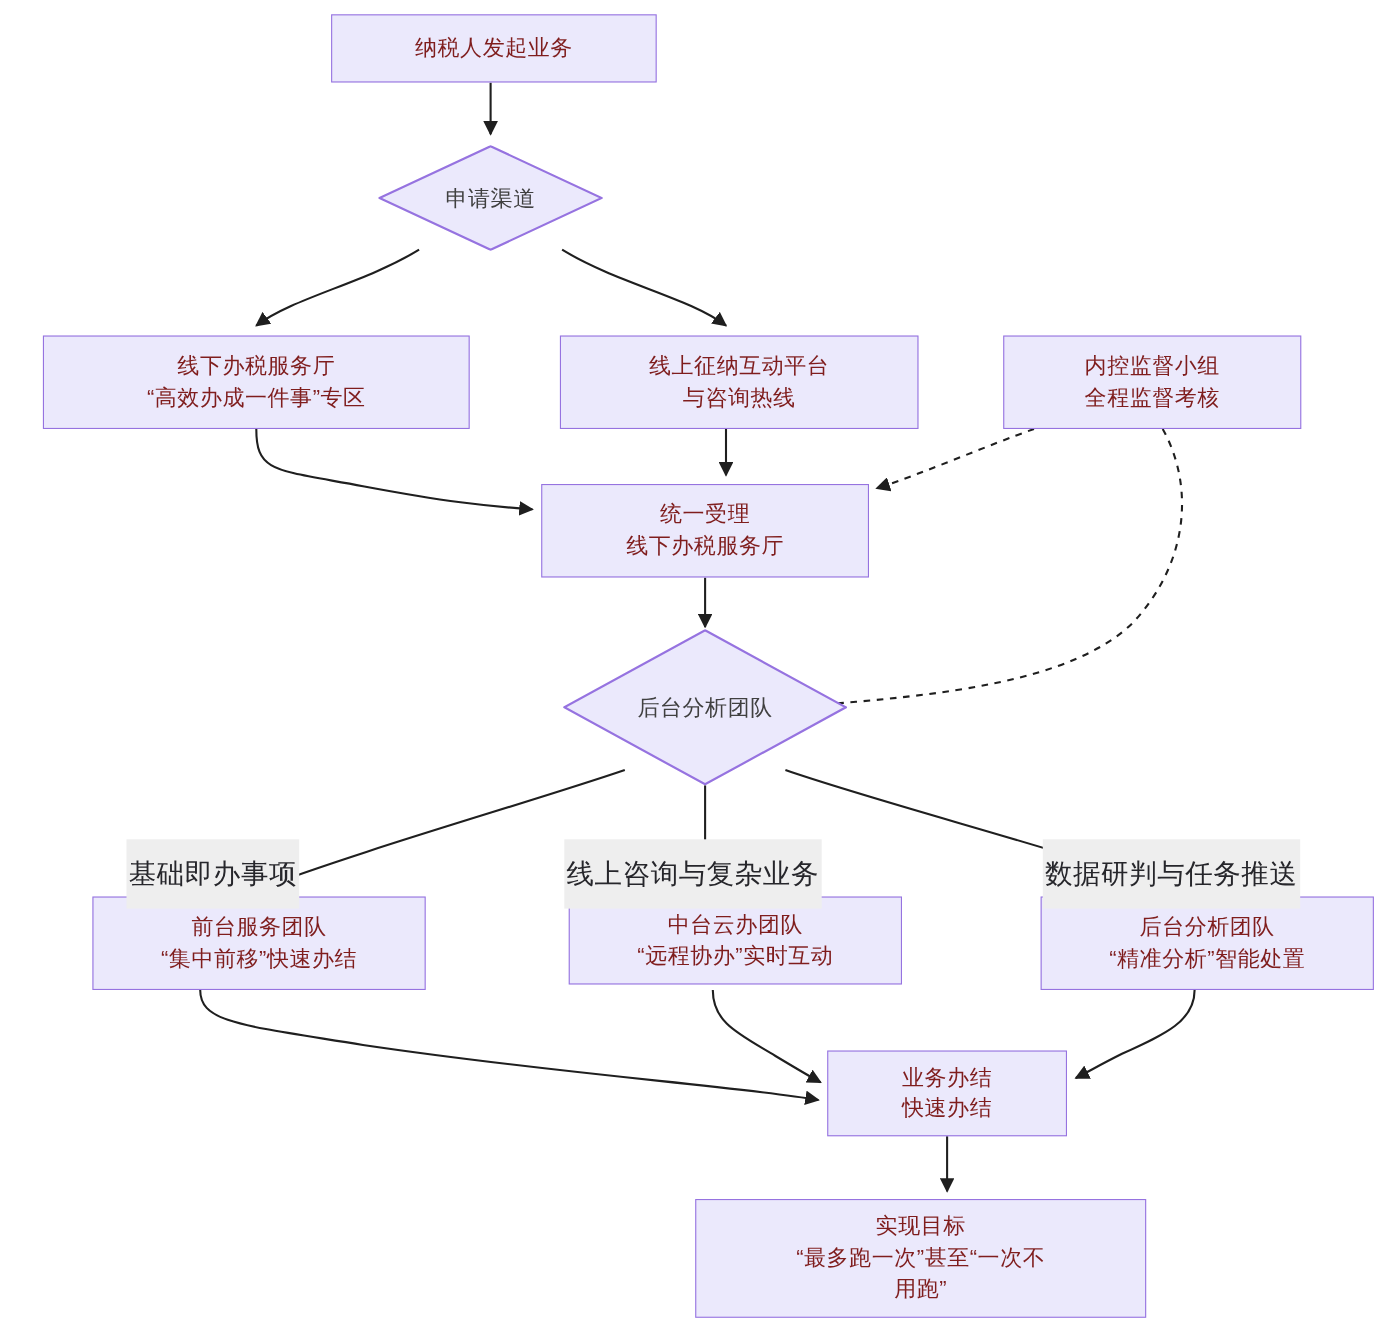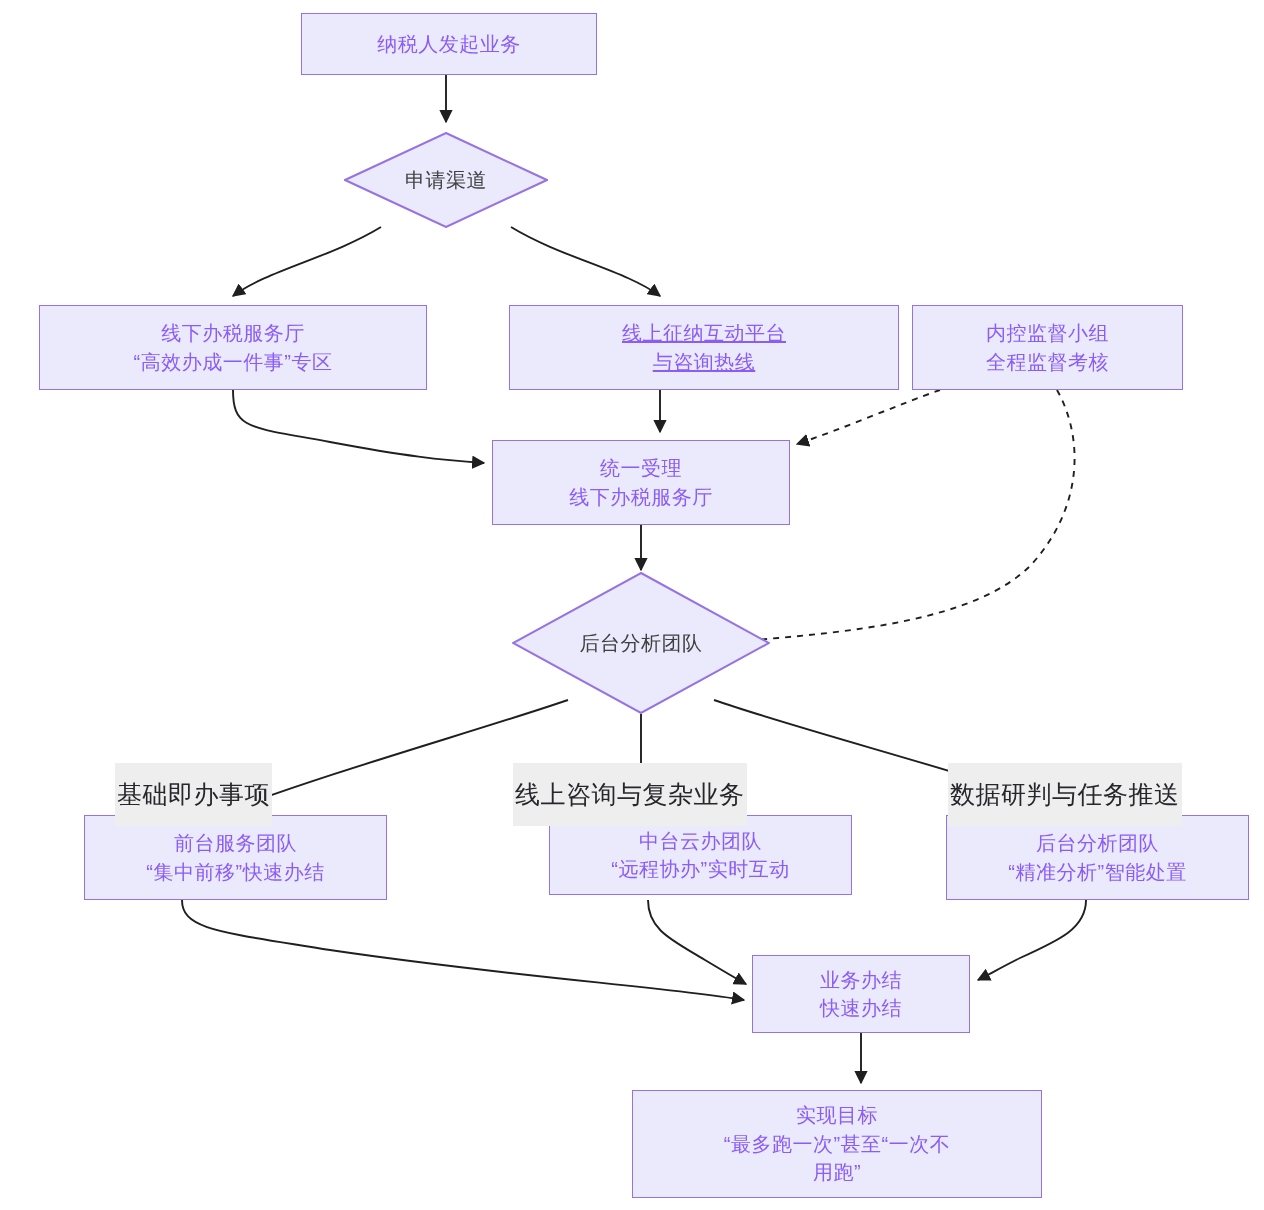--- a/index.html
+++ b/index.html
@@ -22,21 +22,21 @@
     left: 0;
     top: 0;
     width: 1264px;
     height: 1210px;
   }
   .node {
     position: absolute;
     box-sizing: border-box;
     background: #ebe9fc;
     border: 1.6px solid #9673e0;
-    color: #8b5cf6;
+    color: #7f1d1d;
     display: flex;
     align-items: center;
     justify-content: center;
     text-align: center;
     line-height: 1.42;
     font-size: 20px;
     letter-spacing: 0.5px;
     white-space: pre-line;
     z-index: 3;
   }
@@ -136,40 +136,40 @@
   <div class="diamond" style="left:344px; top:132px; width:204px; height:96px;">
     <svg class="dshape" viewBox="0 0 204 96" preserveAspectRatio="none">
       <polygon points="102,1 203,48 102,95 1,48" fill="#ebe9fc" stroke="#9673e0" stroke-width="2"></polygon>
     </svg>
     <div class="dlabel">申请渠道</div>
   </div>
 
   <div class="node" style="left:39px; top:305px; width:388px; height:85px;">线下办税服务厅
 “高效办成一件事”专区</div>
 
-  <div class="node" style="left:509px; top:305px; width:390px; height:85px;text-decoration:underline;">线上征纳互动平台
+  <div class="node" style="left:509px; top:305px; width:326px; height:85px;">线上征纳互动平台
 与咨询热线</div>
 
   <div class="node" style="left:912px; top:305px; width:271px; height:85px;">内控监督小组
 全程监督考核</div>
 
   <div class="node" style="left:492px; top:440px; width:298px; height:85px;">统一受理
 线下办税服务厅</div>
 
   <div class="diamond" style="left:512px; top:572px; width:258px; height:142px;">
     <svg class="dshape" viewBox="0 0 258 142" preserveAspectRatio="none">
       <polygon points="129,1 257,71 129,141 1,71" fill="#ebe9fc" stroke="#9673e0" stroke-width="2"></polygon>
     </svg>
     <div class="dlabel">后台分析团队</div>
   </div>
 
   <div class="node" style="left:84px; top:815px; width:303px; height:85px;">前台服务团队
 “集中前移”快速办结</div>
 
-  <div class="node" style="left:517px; top:815px; width:303px; height:80px;margin-left:32px;">中台云办团队
+  <div class="node" style="left:517px; top:815px; width:303px; height:80px;">中台云办团队
 “远程协办”实时互动</div>
 
   <div class="node" style="left:946px; top:815px; width:303px; height:85px;">后台分析团队
 “精准分析”智能处置</div>
 
   <div class="node" style="left:752px; top:955px; width:218px; height:78px;">业务办结
 快速办结</div>
 
   <div class="node" style="left:632px; top:1090px; width:410px; height:108px;">实现目标
 “最多跑一次”甚至“一次不

